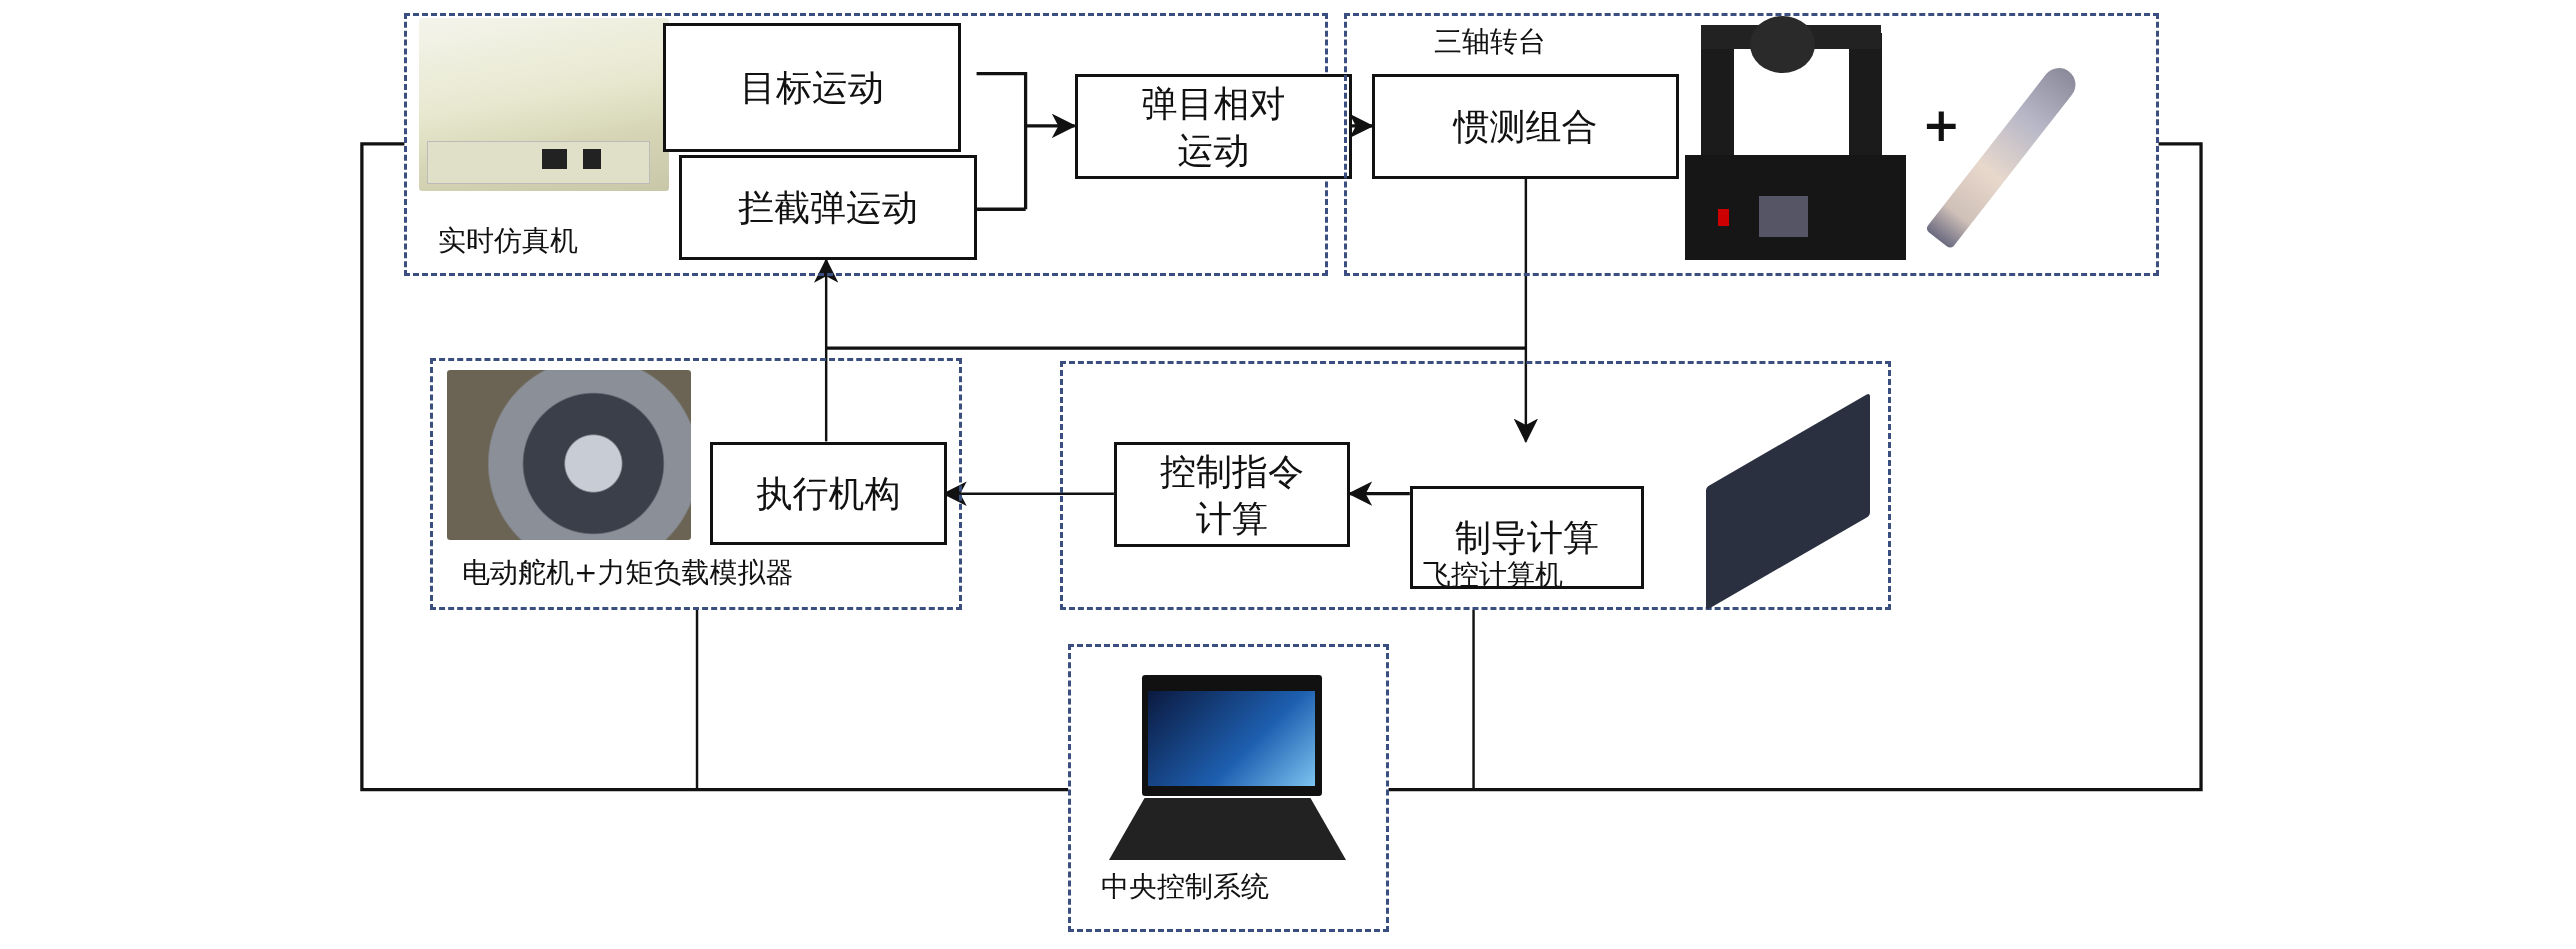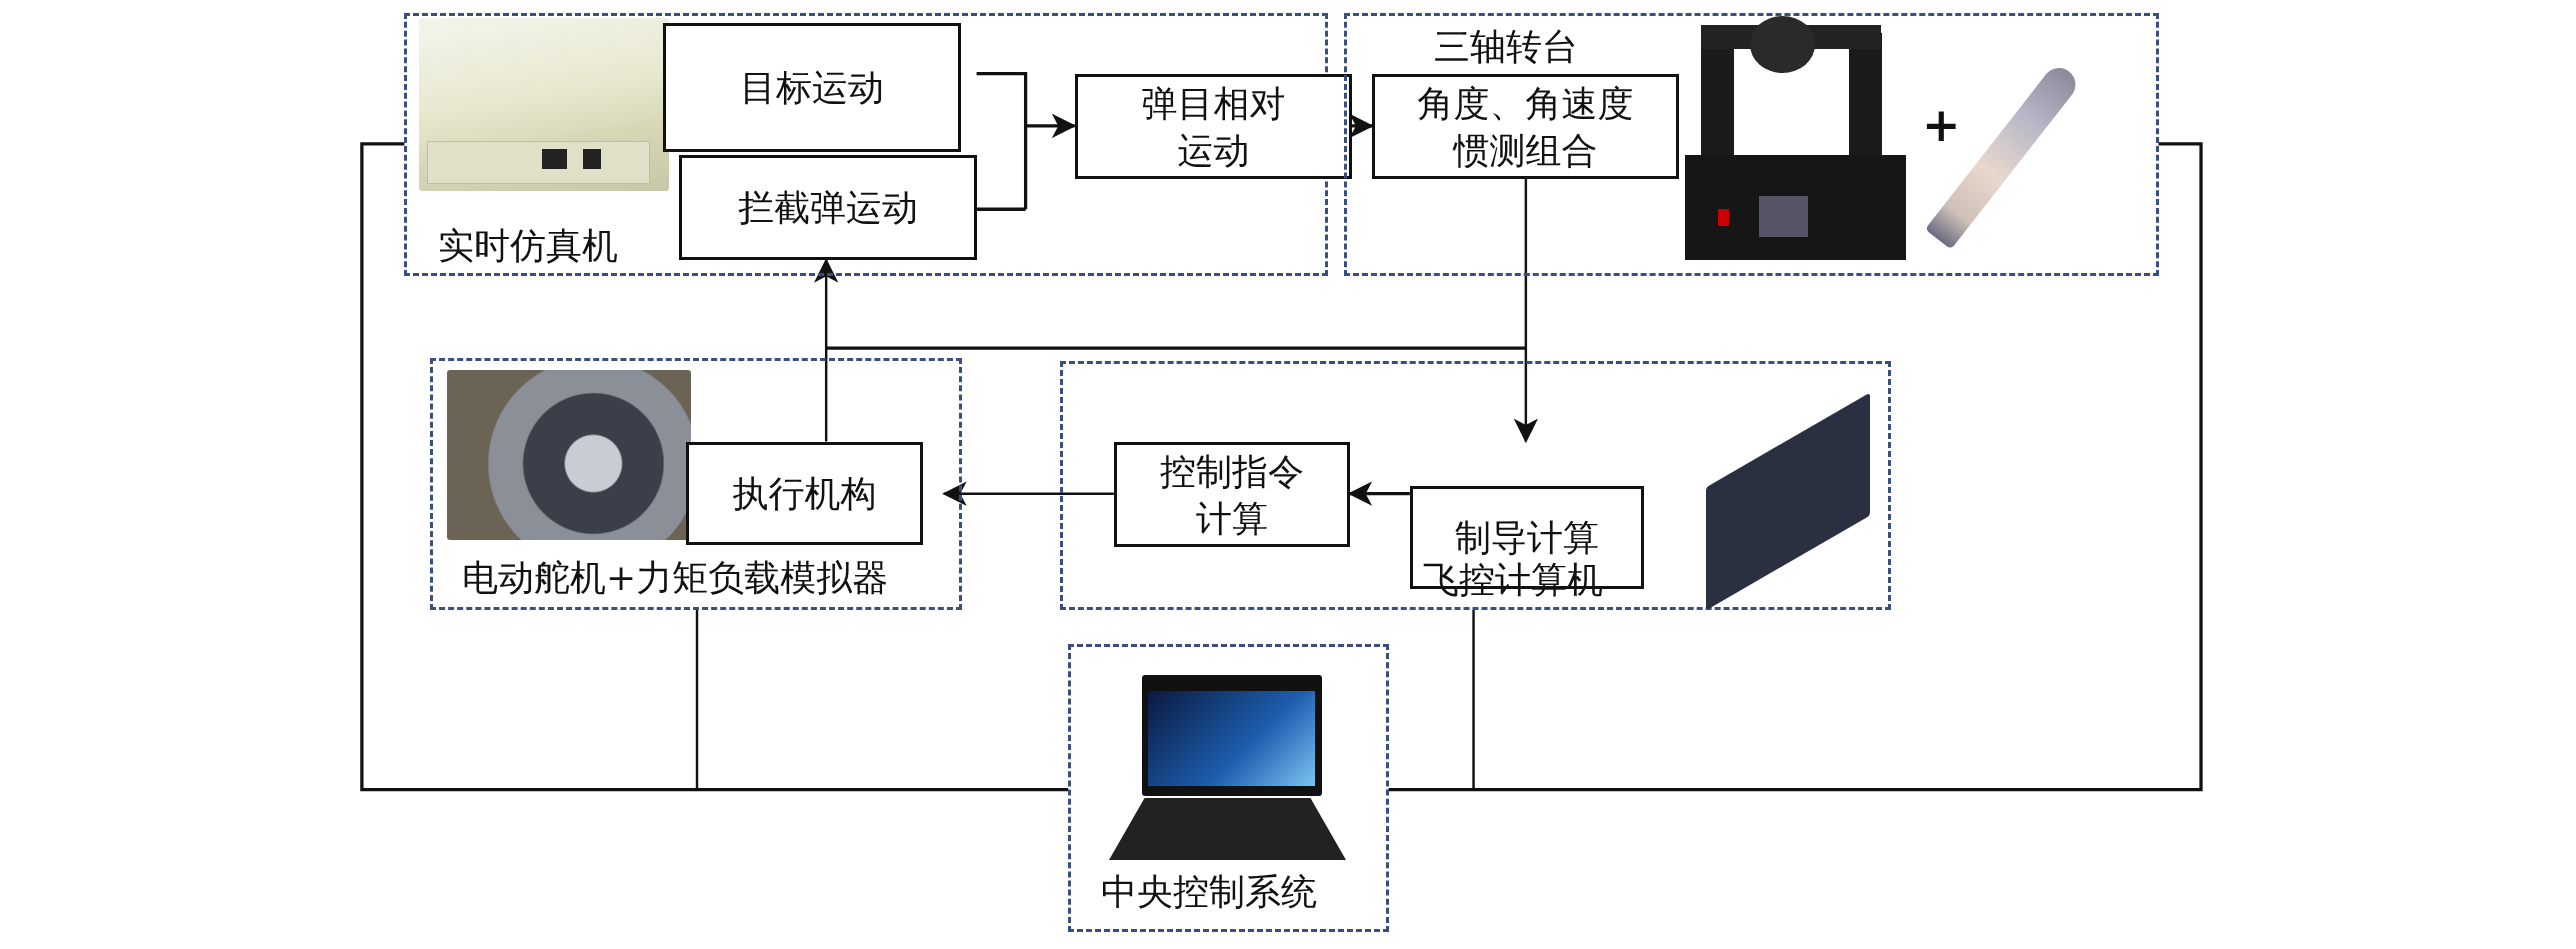--- a/index.html
+++ b/index.html
@@ -1,19 +1,19 @@
 <!DOCTYPE html>
 <html style="font-size:13px"><head>
 <meta charset="utf-8">
 <style>
   html,body{margin:0;padding:0;background:#fff;}
   body{width:2576px;height:949px;position:relative;overflow:hidden;font-family:"DejaVu Serif","Liberation Serif",serif;color:#111;}
   .group{position:absolute;border:3.3px dashed #3a4f80;box-sizing:border-box;}
   .box{position:absolute;border:3.3px solid #111;background:#fff;box-sizing:border-box;display:flex;align-items:center;justify-content:center;text-align:center;font-size:36px;line-height:47px;}
-  .label{position:absolute;font-size:36px;white-space:nowrap;}
+  .label{position:absolute;font-size:28px;white-space:nowrap;}
   .photo{position:absolute;border-radius:3.3px;}
   svg.wires{position:absolute;left:0;top:0;}
 </style>
 </head>
 <body>
 
 <svg class="wires" width="2576" height="949" viewBox="0 0 3150 1161">
   <defs>
     <marker id="ah" markerWidth="10" markerHeight="10" refX="9" refY="5" orient="auto" markerUnits="userSpaceOnUse" viewBox="0 0 10 10">
       <path d="M0,0 L10,5 L0,10 L3,5 z" fill="#111"></path>
@@ -56,38 +56,37 @@
 <div class="box" style="left:663px;top:23px;width:298px;height:129px;">目标运动</div>
 <div class="box" style="left:679px;top:155px;width:298px;height:105px;">拦截弹运动</div>
 <div class="box" style="left:1075px;top:74px;width:277px;height:105px;flex-direction:column;">
   <span>弹目相对</span>
   <span>运动</span>
 </div>
 
 <div class="group" style="left:1344px;top:13px;width:815px;height:263px;"></div>
 <div class="label" style="left:1434px;top:23px;">三轴转台</div>
 <div class="box" style="left:1372px;top:74px;width:307px;height:105px;flex-direction:column;">
-  <span>角度、角速度</span>
   <span>惯测组合</span>
 </div>
 <div class="photo" style="left:1685px;top:16.4px;width:221px;height:244px;">
   <div style="position:absolute;left:16.4px;top:16.4px;width:33px;height:123px;background:#1b1b1b;"></div>
   <div style="position:absolute;left:164px;top:16.4px;width:33px;height:123px;background:#1b1b1b;"></div>
   <div style="position:absolute;left:16.4px;top:8.2px;width:180px;height:24.5px;background:#222;"></div>
   <div style="position:absolute;left:65px;top:0px;width:65px;height:57px;background:#2a2a2a;border-radius:50%;"></div>
   <div style="position:absolute;left:0px;top:139px;width:221px;height:105px;background:#161616;"></div>
   <div style="position:absolute;left:74px;top:180px;width:49px;height:41px;background:#556;"></div>
   <div style="position:absolute;left:33px;top:193px;width:11.4px;height:16.4px;background:#c00;"></div>
 </div>
 <div class="label" style="left:1922px;top:98px;font-size:46px;font-weight:bold;">+</div>
 <div class="photo" style="left:1987px;top:49px;width:33px;height:213px;transform:rotate(38deg);transform-origin:center;background:linear-gradient(180deg,#8a8a9a 0%,#b8b8c8 30%,#e8d8cc 60%,#cfc0b8 85%,#6a6a80 100%);border-radius:16.4px 16.4px 4.9px 4.9px;"></div>
 
 <div class="group" style="left:430px;top:358px;width:532px;height:252px;"></div>
 <div class="photo" style="left:447px;top:370px;width:244px;height:170px;background:radial-gradient(circle at 60% 55%,#c8ccd4 0 16%,#3a3f4a 17% 40%,#8a8f98 41% 60%,#6b6455 61% 100%);"></div>
-<div class="box" style="left:686px;top:442px;width:237px;height:103px;">执行机构</div>
+<div class="box" style="left:710px;top:442px;width:237px;height:103px;">执行机构</div>
 <div class="label" style="left:462px;top:554px;">电动舵机+力矩负载模拟器</div>
 
 <div class="group" style="left:1060px;top:361px;width:831px;height:249px;"></div>
 <div class="box" style="left:1114px;top:442px;width:236px;height:105px;flex-direction:column;text-align:center;">
   <span>控制指令</span>
   <span>计算</span>
 </div>
 <div class="box" style="left:1410px;top:442px;width:234px;height:103px;margin-top:44px;">制导计算</div>
 <div class="label" style="left:1423px;top:556px;">飞控计算机</div>
 <div class="photo" style="left:1706px;top:440px;width:164px;height:123px;background:#2a3040;transform:skewY(-30deg);"></div>

